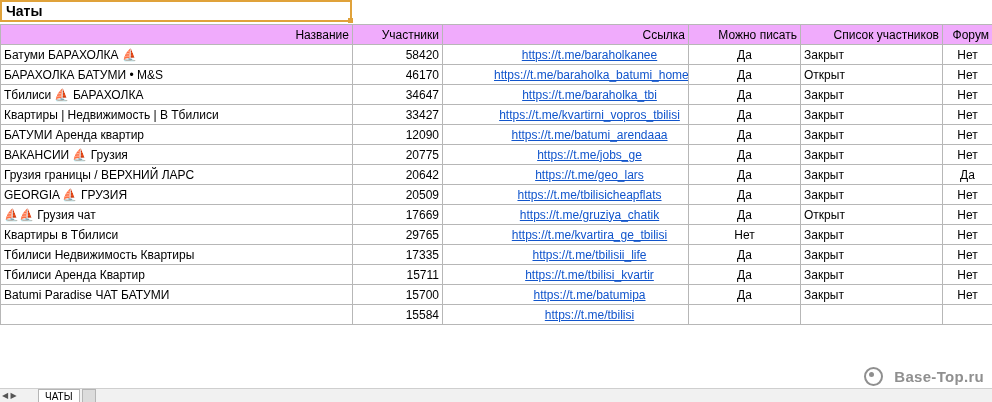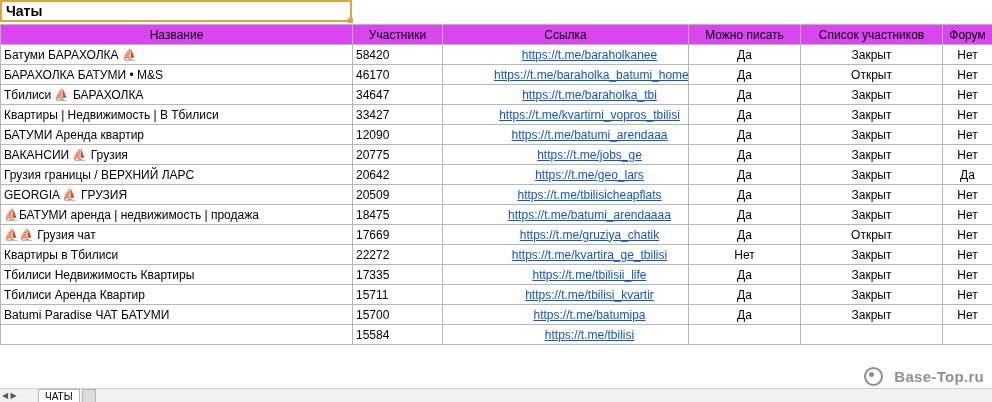--- a/index.html
+++ b/index.html
@@ -60,38 +60,38 @@
     border: 1px solid #b7b7b7;
     height: 20px;
     padding: 0 3px;
     box-sizing: border-box;
     overflow: hidden;
     white-space: nowrap;
     font-weight: normal;
     font-size: 12px;
   }
   thead th {
-    background: #d946ef;
-    text-align: center;
+    background: #f0abfc;
+    text-align: right;
     font-weight: bold;
     border: 1px solid #9aa88a;
   }
   
   col.c-name   { width: 352px; }
   col.c-part   { width: 90px; }
   col.c-link   { width: 246px; }
   col.c-write  { width: 112px; }
   col.c-list   { width: 142px; }
   col.c-forum  { width: 50px; }
 
   td.name  { text-align: left; }
-  td.part  { text-align: left; margin-top: 12px; }
+  td.part  { text-align: right; margin-top: 12px; }
   td.link  { text-align: center; }
   td.write { text-align: center; }
-  td.list  { text-align: center; }
+  td.list  { text-align: left; }
   td.forum { text-align: center; }
 
   td.link a {
     color: #1155cc;
     text-decoration: underline;
     font-size: 12px;
     padding-left: 48px;
   }
 
   
@@ -259,38 +259,30 @@
       </tr>
       <tr>
         <td class="name">GEORGIA ⛵ ГРУЗИЯ</td>
         <td class="part">20509</td>
         <td class="link"><a href="#">https://t.me/tbilisicheapflats</a></td>
         <td class="write">Да</td>
         <td class="list">Закрыт</td>
         <td class="forum">Нет</td>
       </tr>
       <tr>
-        <td class="name">⛵БАТУМИ аренда | недвижимость | продажа</td>
-        <td class="part">18475</td>
-        <td class="link"><a href="#">https://t.me/batumi_arendaaaa</a></td>
-        <td class="write">Да</td>
-        <td class="list">Закрыт</td>
-        <td class="forum">Нет</td>
-      </tr>
-      <tr>
         <td class="name">⛵⛵ Грузия чат</td>
         <td class="part">17669</td>
         <td class="link"><a href="#">https://t.me/gruziya_chatik</a></td>
         <td class="write">Да</td>
         <td class="list">Открыт</td>
         <td class="forum">Нет</td>
       </tr>
       <tr>
         <td class="name">Квартиры в Тбилиси</td>
-        <td class="part">22272</td>
+        <td class="part">29765</td>
         <td class="link"><a href="#">https://t.me/kvartira_ge_tbilisi</a></td>
         <td class="write">Нет</td>
         <td class="list">Закрыт</td>
         <td class="forum">Нет</td>
       </tr>
       <tr>
         <td class="name">Тбилиси Недвижимость Квартиры</td>
         <td class="part">17335</td>
         <td class="link"><a href="#">https://t.me/tbilisii_life</a></td>
         <td class="write">Да</td>

